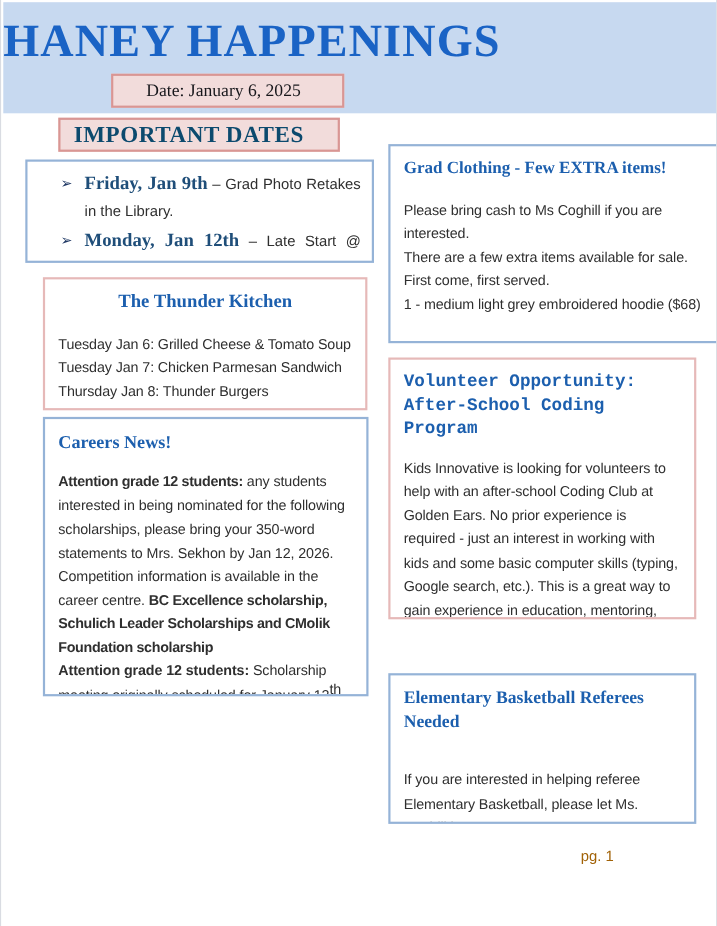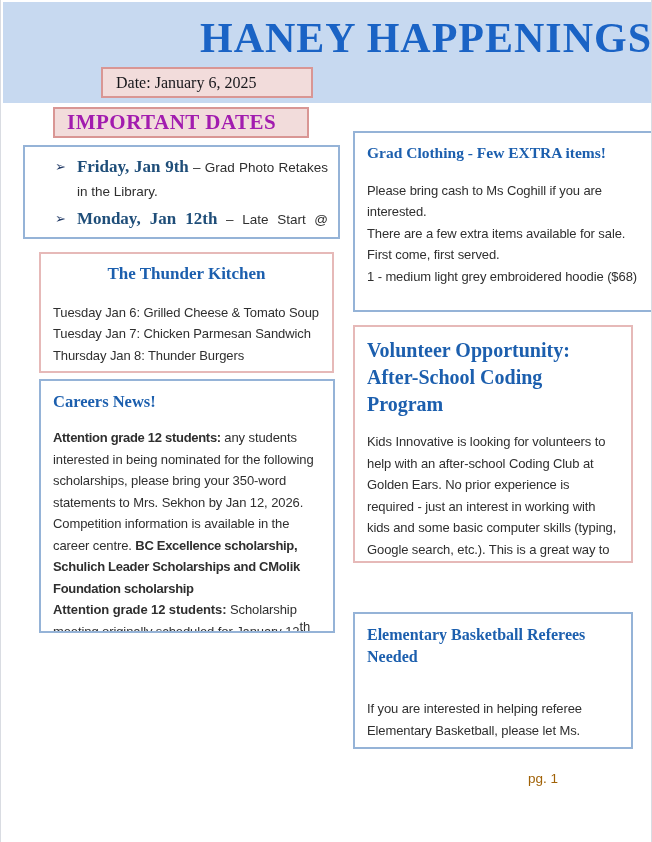--- a/index.html
+++ b/index.html
@@ -19,36 +19,36 @@
 
   
   .header-banner {
     position: absolute;
     left: 2px; top: 2px;
     width: 649px; height: 101px;
     background: #c7d9f0;
   }
   .newsletter-title {
     margin-top: 12px;
-    text-align: right;
+    text-align: left;
     font-family: "Liberation Serif", "DejaVu Serif", serif;
     font-weight: bold;
     font-size: 42px;
     letter-spacing: 1px;
     color: #1a63c5;
   }
   .date-box {
     position: absolute;
     left: 98px; top: 65px;
     width: 212px; height: 31px;
     background: #f2dcdb;
     border: 2px solid #d99694;
     display: flex;
     align-items: center;
-    padding-left: 13px;
+    padding-left: 30px;
   }
   .date-label {
     font-family: "Liberation Serif", "DejaVu Serif", serif;
     font-size: 16px;
     color: #17171b;
   }
 
   
   .important-dates-heading {
     position: absolute;
@@ -56,21 +56,21 @@
     width: 256px; height: 31px;
     background: #f2dcdb;
     border: 2px solid #d99694;
     display: flex;
     align-items: center;
     padding-left: 12px;
     font-family: "Liberation Serif", "DejaVu Serif", serif;
     font-weight: bold;
     font-size: 21px;
     letter-spacing: 0.5px;
-    color: #a21caf;
+    color: #0c4a6e;
   }
 
   
   .box {
     position: absolute;
     background: #ffffff;
     overflow: hidden;
   }
   .blue-border { border: 2.5px solid #95b3d7; }
   .pink-border { border: 2.5px solid #e6b9b8; }
@@ -146,21 +146,21 @@
     padding: 10px 12px;
   }
   .grad-clothing-box .box-title { white-space: nowrap; font-size: 15.5px; }
   .grad-paragraphs { margin-top: 16px; }
 
   .volunteer-box {
     left: 352px; top: 325px;
     width: 280px; height: 238px;
     padding: 10px 12px;
   }
-  .volunteer-box .box-title { font-size: 20px; }
+  .volunteer-box .box-title { font-size: 16px; font-family: Liberation Mono, monospace; }
   .volunteer-body { margin-top: 13px; }
 
   .basketball-box {
     left: 352px; top: 612px;
     width: 280px; height: 137px;
     padding: 10px 12px;
   }
   .basketball-box .box-title { font-size: 16px; }
   .basketball-body { margin-top: 31px; }
 

